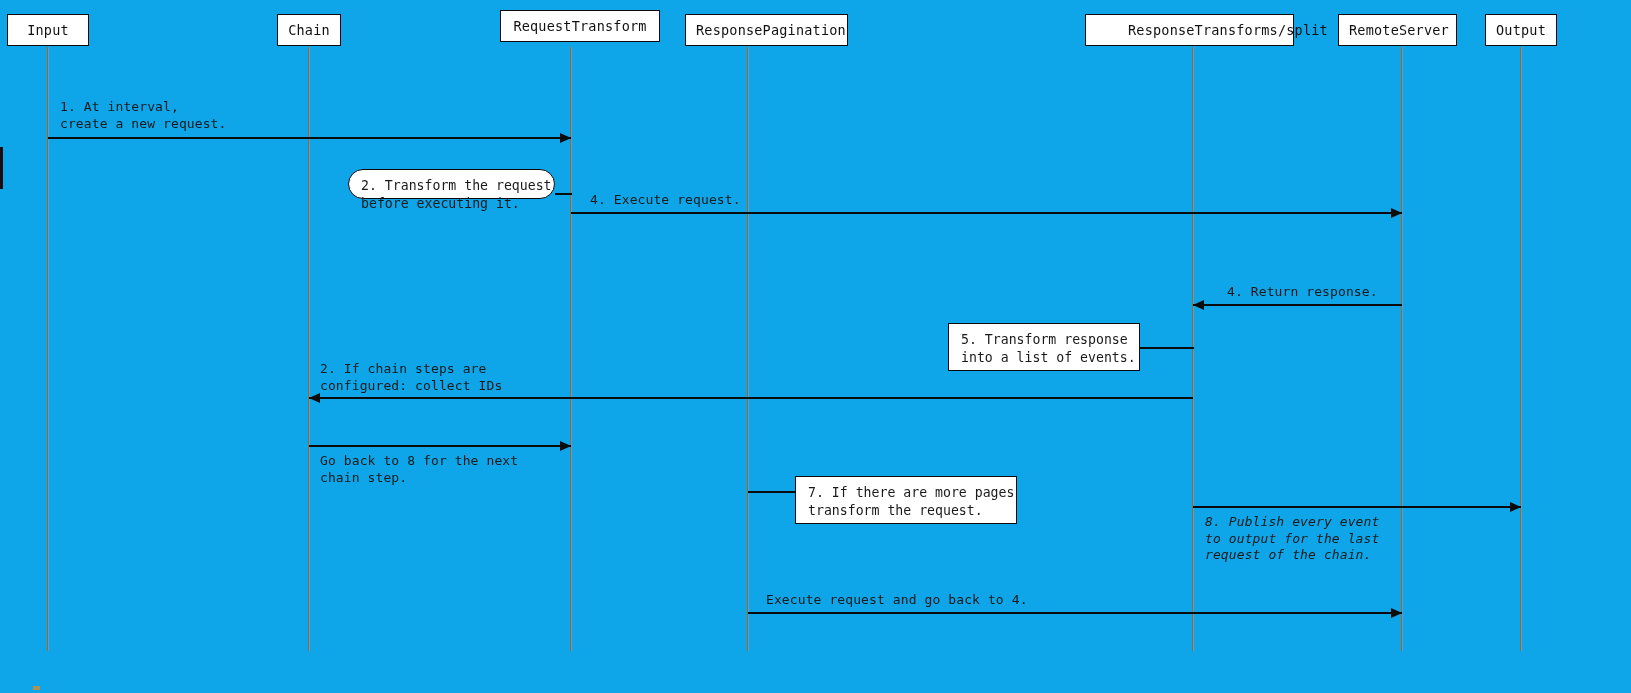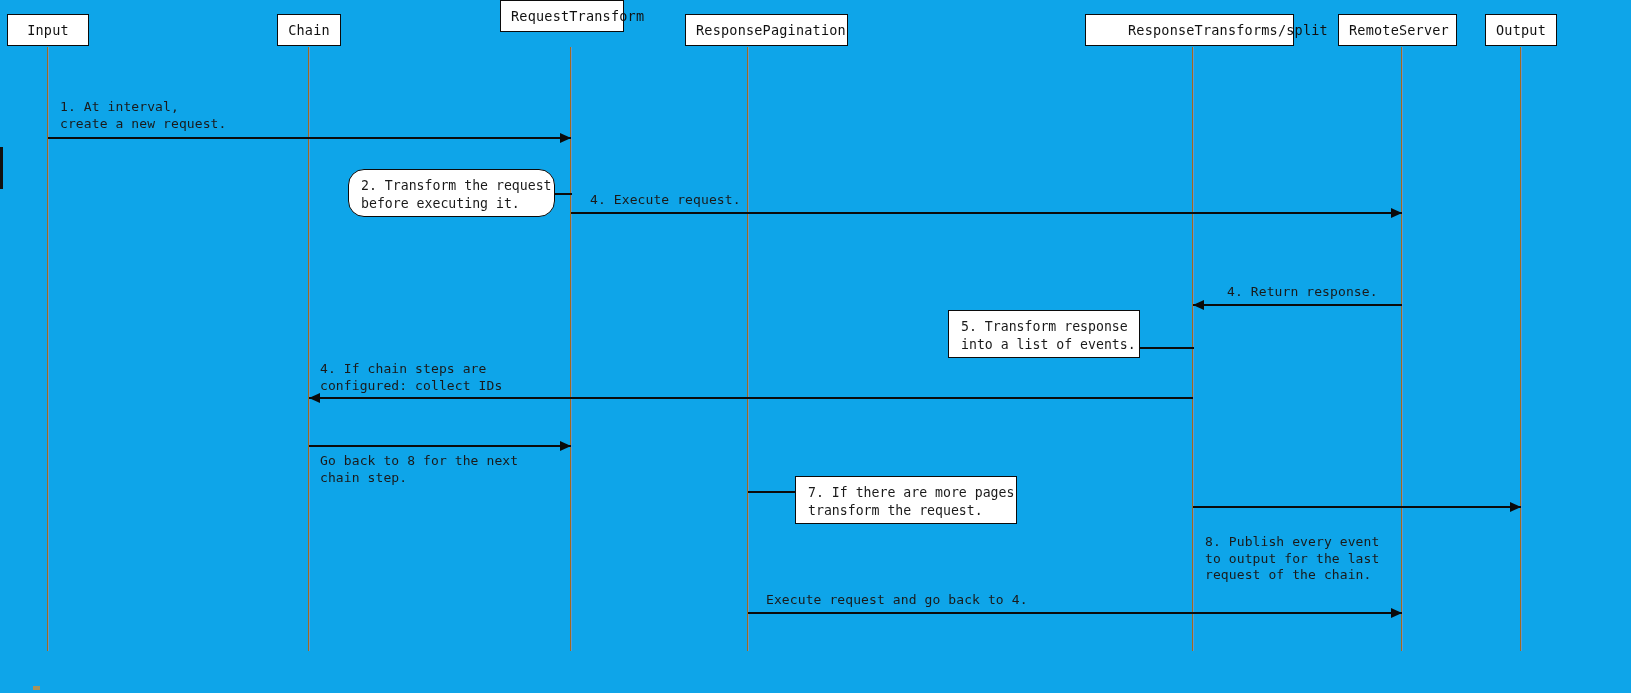--- a/index.html
+++ b/index.html
@@ -120,21 +120,21 @@
 <div id="diagram">
 
   <div class="edge-mark" style="left:0px; top:147px; width:3px; height:42px;"></div>
   <div class="edge-mark-faint" style="left:33px; top:686px; width:7px; height:4px;"></div>
 
   <div id="participants-layer">
       <div class="actor-box" style="left: 7px; top: 14px; width: 82px; height: 32px;">Input</div>
       <div class="lifeline" style="left: 47px; top: 47px; height: 604px;"></div>
       <div class="actor-box" style="left: 277px; top: 14px; width: 64px; height: 32px;">Chain</div>
       <div class="lifeline" style="left: 308px; top: 47px; height: 604px;"></div>
-      <div class="actor-box" style="left: 500px; top: 0; width: 124px; height: 32px;">RequestTransform</div>
+      <div class="actor-box" style="left: 500px; top: 10px; width: 160px; height: 32px;">RequestTransform</div>
       <div class="lifeline" style="left: 570px; top: 47px; height: 604px;"></div>
       <div class="actor-box" style="left: 685px; top: 14px; width: 163px; height: 32px;">ResponsePagination</div>
       <div class="lifeline" style="left: 747px; top: 47px; height: 604px;"></div>
       <div class="actor-box" style="left: 1085px; top: 14px; width: 209px; height: 32px; padding-left: 42px;">ResponseTransforms/split</div>
       <div class="lifeline" style="left: 1192px; top: 47px; height: 604px;"></div>
       <div class="actor-box" style="left: 1338px; top: 14px; width: 119px; height: 32px;">RemoteServer</div>
       <div class="lifeline" style="left: 1401px; top: 47px; height: 604px;"></div>
       <div class="actor-box" style="left: 1485px; top: 14px; width: 72px; height: 32px;">Output</div>
       <div class="lifeline" style="left: 1520px; top: 47px; height: 604px;"></div>
     </div>
@@ -145,41 +145,41 @@
       <div class="msg-label" style="left: 60px; top: 99px;">1. At interval,
 create a new request.</div>
       <div class="msg-line" style="left: 571px; top: 212px; width: 831px;"></div>
       <div class="arrowhead right" style="top: 207.8px; left: 1391px;"></div>
       <div class="msg-label" style="left: 590px; top: 192px;">4. Execute request.</div>
       <div class="msg-line" style="left: 1193px; top: 304px; width: 209px;"></div>
       <div class="arrowhead left" style="top: 299.8px; left: 1193px;"></div>
       <div class="msg-label" style="left: 1227px; top: 284px;">4. Return response.</div>
       <div class="msg-line" style="left: 309px; top: 397px; width: 884px;"></div>
       <div class="arrowhead left" style="top: 392.8px; left: 309px;"></div>
-      <div class="msg-label" style="left: 320px; top: 361px;">4. If chain steps are
+      <div class="msg-label" style="left: 320px; top: 361px;">2. If chain steps are
 configured: collect IDs</div>
       <div class="msg-line" style="left: 309px; top: 445px; width: 262px;"></div>
       <div class="arrowhead right" style="top: 440.8px; left: 560px;"></div>
       <div class="msg-label" style="left: 320px; top: 453px;">Go back to 8 for the next
 chain step.</div>
       <div class="msg-line" style="left: 1193px; top: 506px; width: 328px;"></div>
       <div class="arrowhead right" style="top: 501.8px; left: 1510px;"></div>
-      <div class="msg-label" style="left: 1205px; top: 534px;">8. Publish every event
+      <div class="msg-label" style="left: 1205px; top: 514px; font-style: italic;">8. Publish every event
 to output for the last
 request of the chain.</div>
       <div class="msg-line" style="left: 748px; top: 612px; width: 654px;"></div>
       <div class="arrowhead right" style="top: 607.8px; left: 1391px;"></div>
       <div class="msg-label" style="left: 766px; top: 592px;">Execute request and go back to 4.</div>
     </div>
 
   <div id="notes-layer">
       <div class="note-connector" style="left: 555px; top: 193px; width: 17px;"></div>
-      <div class="note-box" style="left: 348px; top: 169px; width: 207px; height: 48px; border-radius: 16px;">2. Transform the request
+      <div class="note-box" style="left: 348px; top: 169px; width: 207px; height: 30px; border-radius: 16px;">2. Transform the request
 before executing it.</div>
       <div class="note-connector" style="left: 1139px; top: 347px; width: 55px;"></div>
-      <div class="note-box" style="left: 948px; top: 310px; width: 192px; height: 48px;">5. Transform response
+      <div class="note-box" style="left: 948px; top: 323px; width: 192px; height: 48px;">5. Transform response
 into a list of events.</div>
       <div class="note-connector" style="left: 748px; top: 491px; width: 48px;"></div>
       <div class="note-box" style="left: 795px; top: 476px; width: 222px; height: 48px;">7. If there are more pages
 transform the request.</div>
     </div>
 
 </div>
 
 </body></html>

